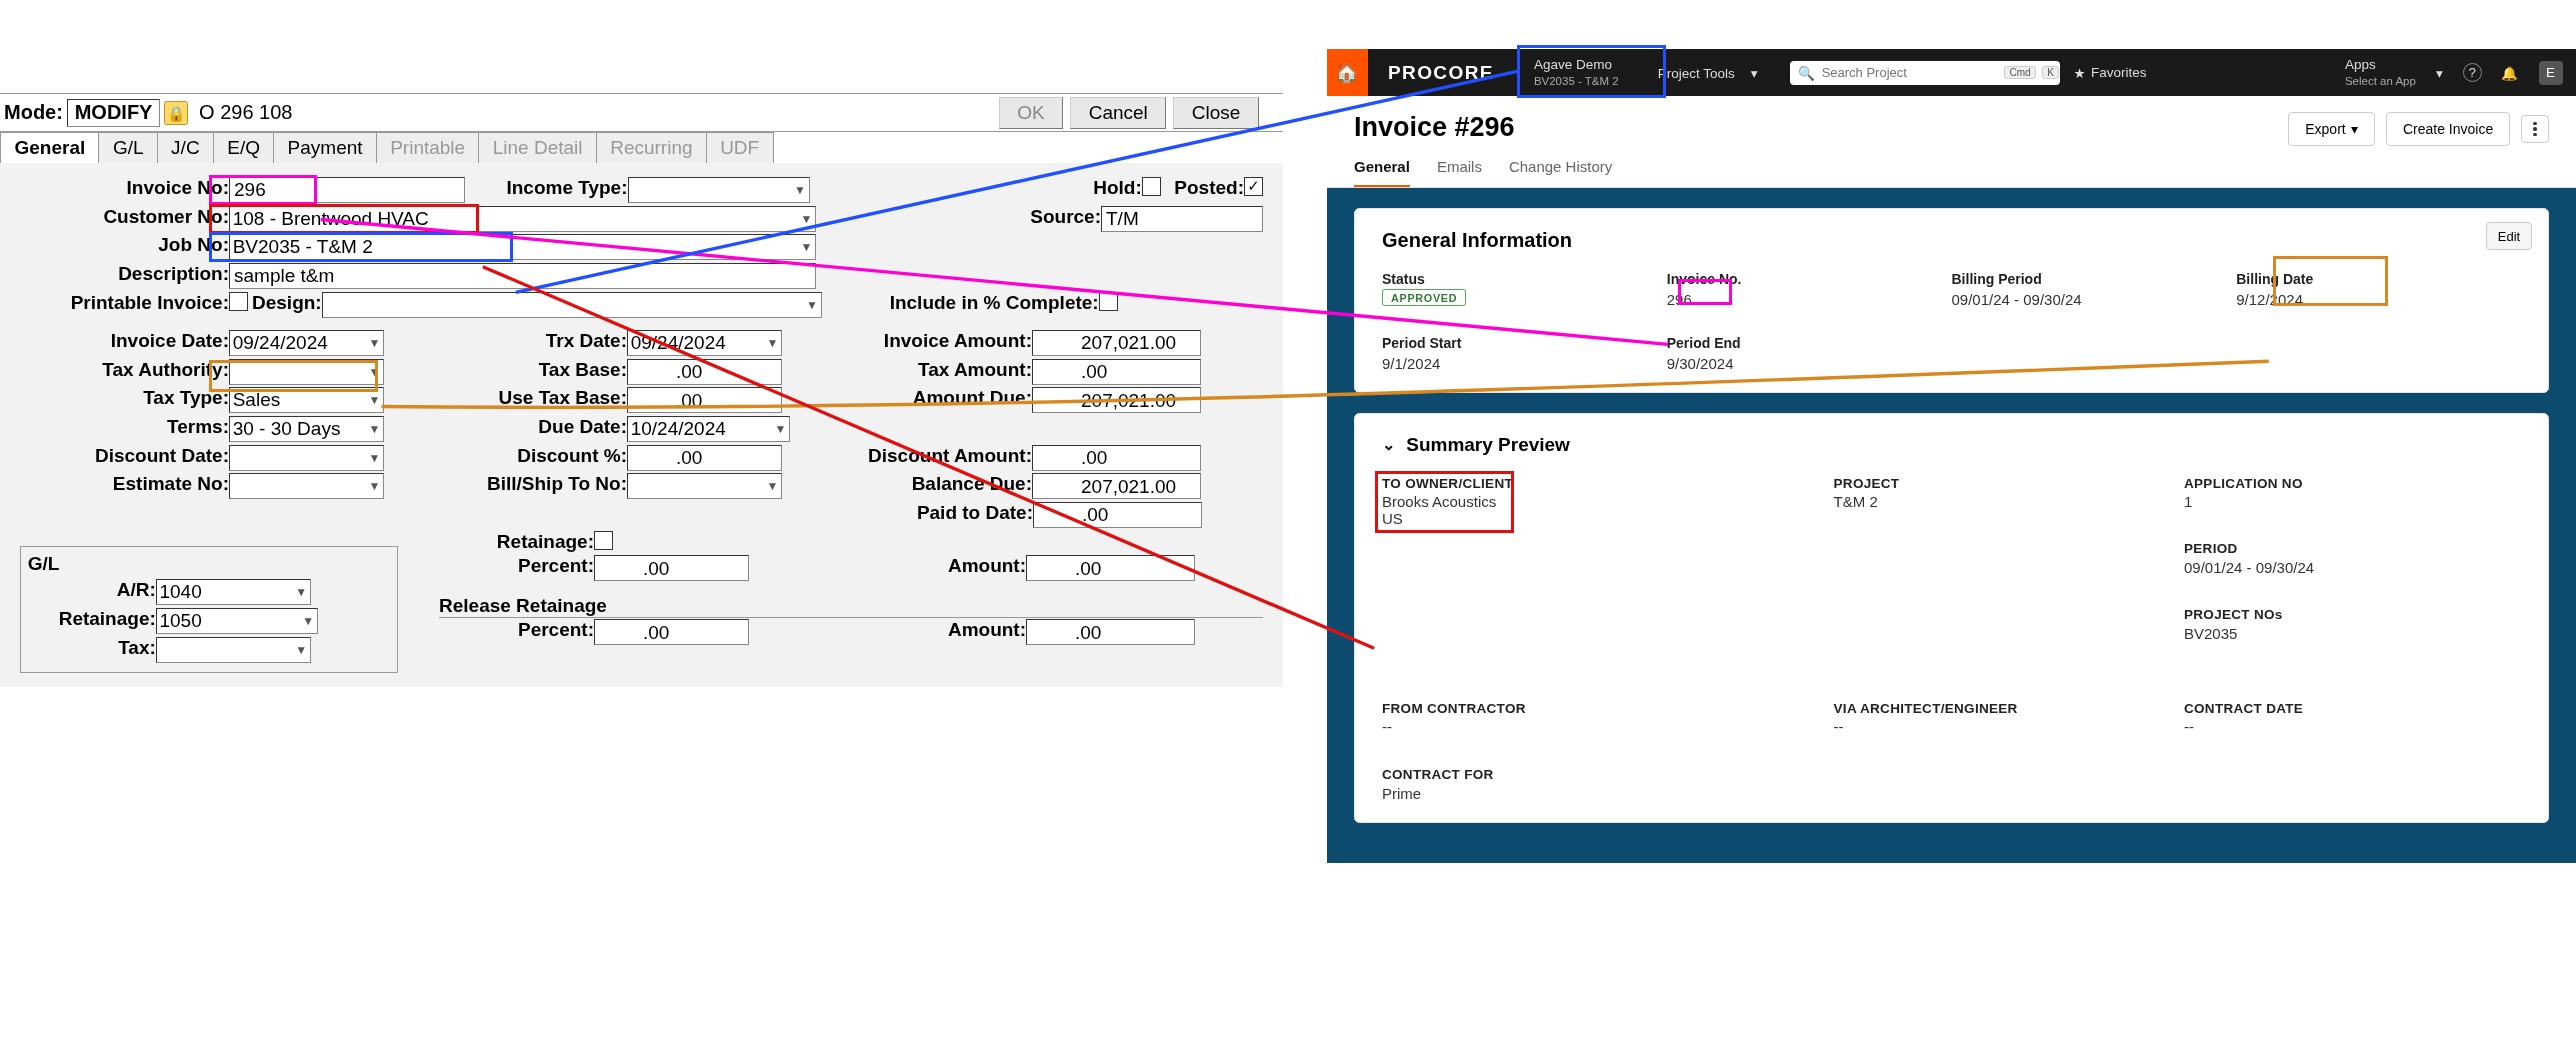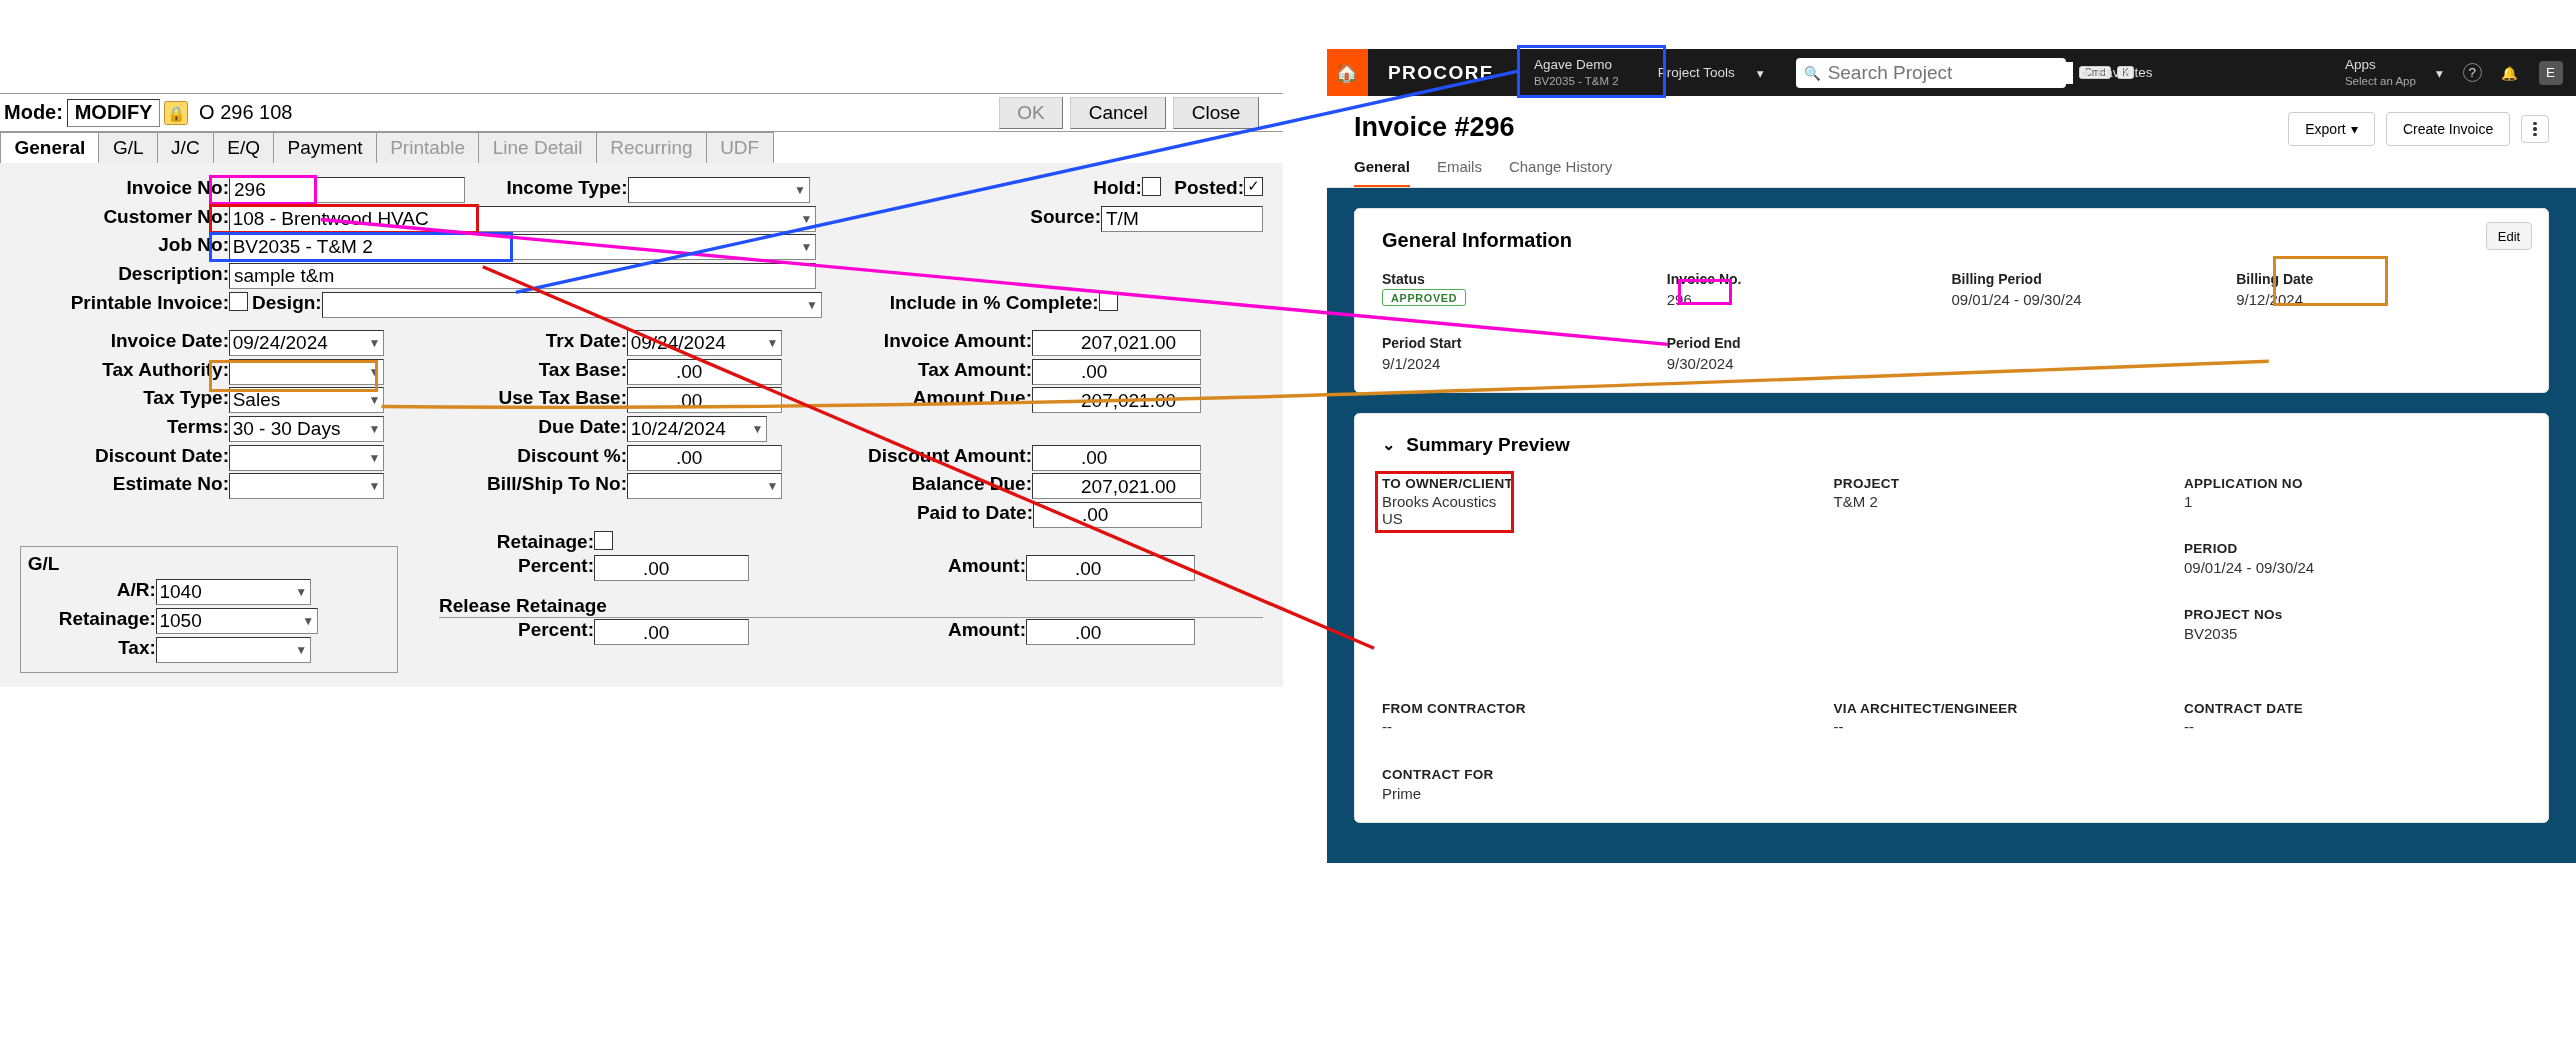--- a/index.html
+++ b/index.html
@@ -43,23 +43,23 @@
   .hl-blue { border: 3.4px solid #2050ff; }
   .hl-orange { border: 3.4px solid #d88820; }
 
   
   .right-app { position: absolute; left: 1327px; top: 49px; right: 0; bottom: 0; background: #fff; font-family: -apple-system, Arial, sans-serif; }
   .pc-top { display: flex; align-items: center; height: 47px; background: #1a1a1a; color: #ddd; font-size: 13.5px; position: relative; }
   .pc-home { width: 41px; height: 47px; background: #ff5200; color: #fff; display: flex; align-items: center; justify-content: center; font-size: 19px; }
   .pc-logo { font-weight: 900; letter-spacing: 1.4px; font-size: 19px; color: #fff; margin: 0 20px; }
   .pc-proj { padding: 0 20px; line-height: 1.25; }
   .pc-proj-sub { color: #aaa; font-size: 11.5px; }
-  .pc-tools { padding: 0 19px; display:flex; align-items:center; gap:22px;}
+  .pc-tools { padding: 0 19px; display:flex; align-items:flex-end; gap:16px;}
   .pc-search { flex: 0 0 auto; display: flex; align-items: center; background: #fff; color: #333; border-radius: 4px; padding: 4px 8px; gap: 6.8px; width: 270px; margin-left: 13.5px; }
-  .pc-search input { border: none; outline: none; font-size: 19px; flex: 1; }
+  .pc-search input { border: none; outline: none; font-size: 13px; flex: 1; }
   .kbd { background: #eee; border: 0.7px solid #ccc; border-radius: 2.7px; padding: 0 4px; font-size: 10px; color: #555; }
   .pc-right { margin-left: auto; display: flex; align-items: center; gap: 20px; padding-right: 13.5px; }
   .pc-apps { line-height: 1.25; }
   .pc-avatar { width: 24px; height: 24px; border-radius: 4px; background: #555; color: #fff; display: flex; align-items: center; justify-content: center; }
 
   .pc-pagehdr { display: flex; align-items: flex-start; padding: 16px 27px 6.8px 27px; }
   .pc-title { font-size: 27px; font-weight: 700; }
   .pc-hdr-actions { margin-left: auto; display: flex; gap: 10.8px; align-items: center; }
   .pc-btn { padding: 8px 16px; border: 0.7px solid #ccc; background: #fff; border-radius: 4px; font-size: 14px; display: inline-flex; align-items: center; gap: 5.4px; }
   .pc-more { width: 28px; height: 28px; display: flex; flex-direction: column; align-items: center; justify-content: center; border: 0.7px solid #ccc; border-radius: 4px; gap: 2px; }
@@ -223,21 +223,21 @@
     </div>
 
     <div class="form-row">
       <span class="flabel col1">Terms:</span>
       <span class="fselect" style="width:155px">
           <span>30  - 30 Days</span>
           <span class="dd-arr">▼</span>
         </span>
       <span style="width:101px"></span>
       <span class="flabel" style="width:142px">Due Date:</span>
-      <span class="fselect" style="width:140px">
+      <span class="fselect" style="width:163px">
           <span>10/24/2024</span>
           <span class="dd-arr">▼</span>
         </span>
     </div>
 
     <div class="form-row">
       <span class="flabel col1">Discount Date:</span>
       <span class="fselect" style="width:155px">
           <span></span>
           <span class="dd-arr">▼</span>

